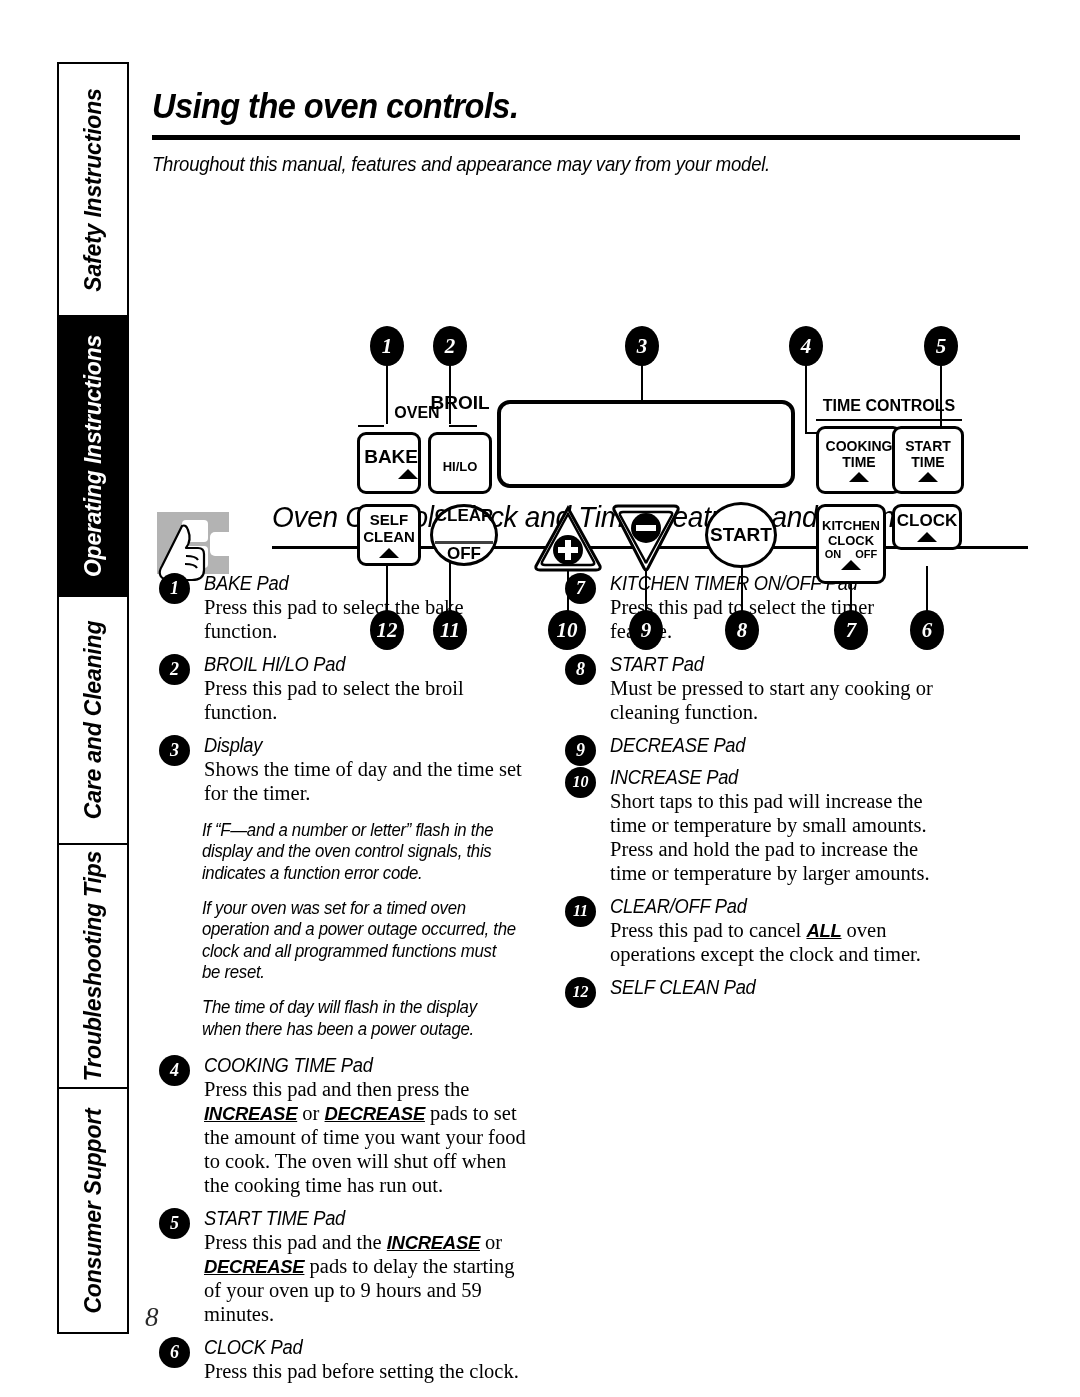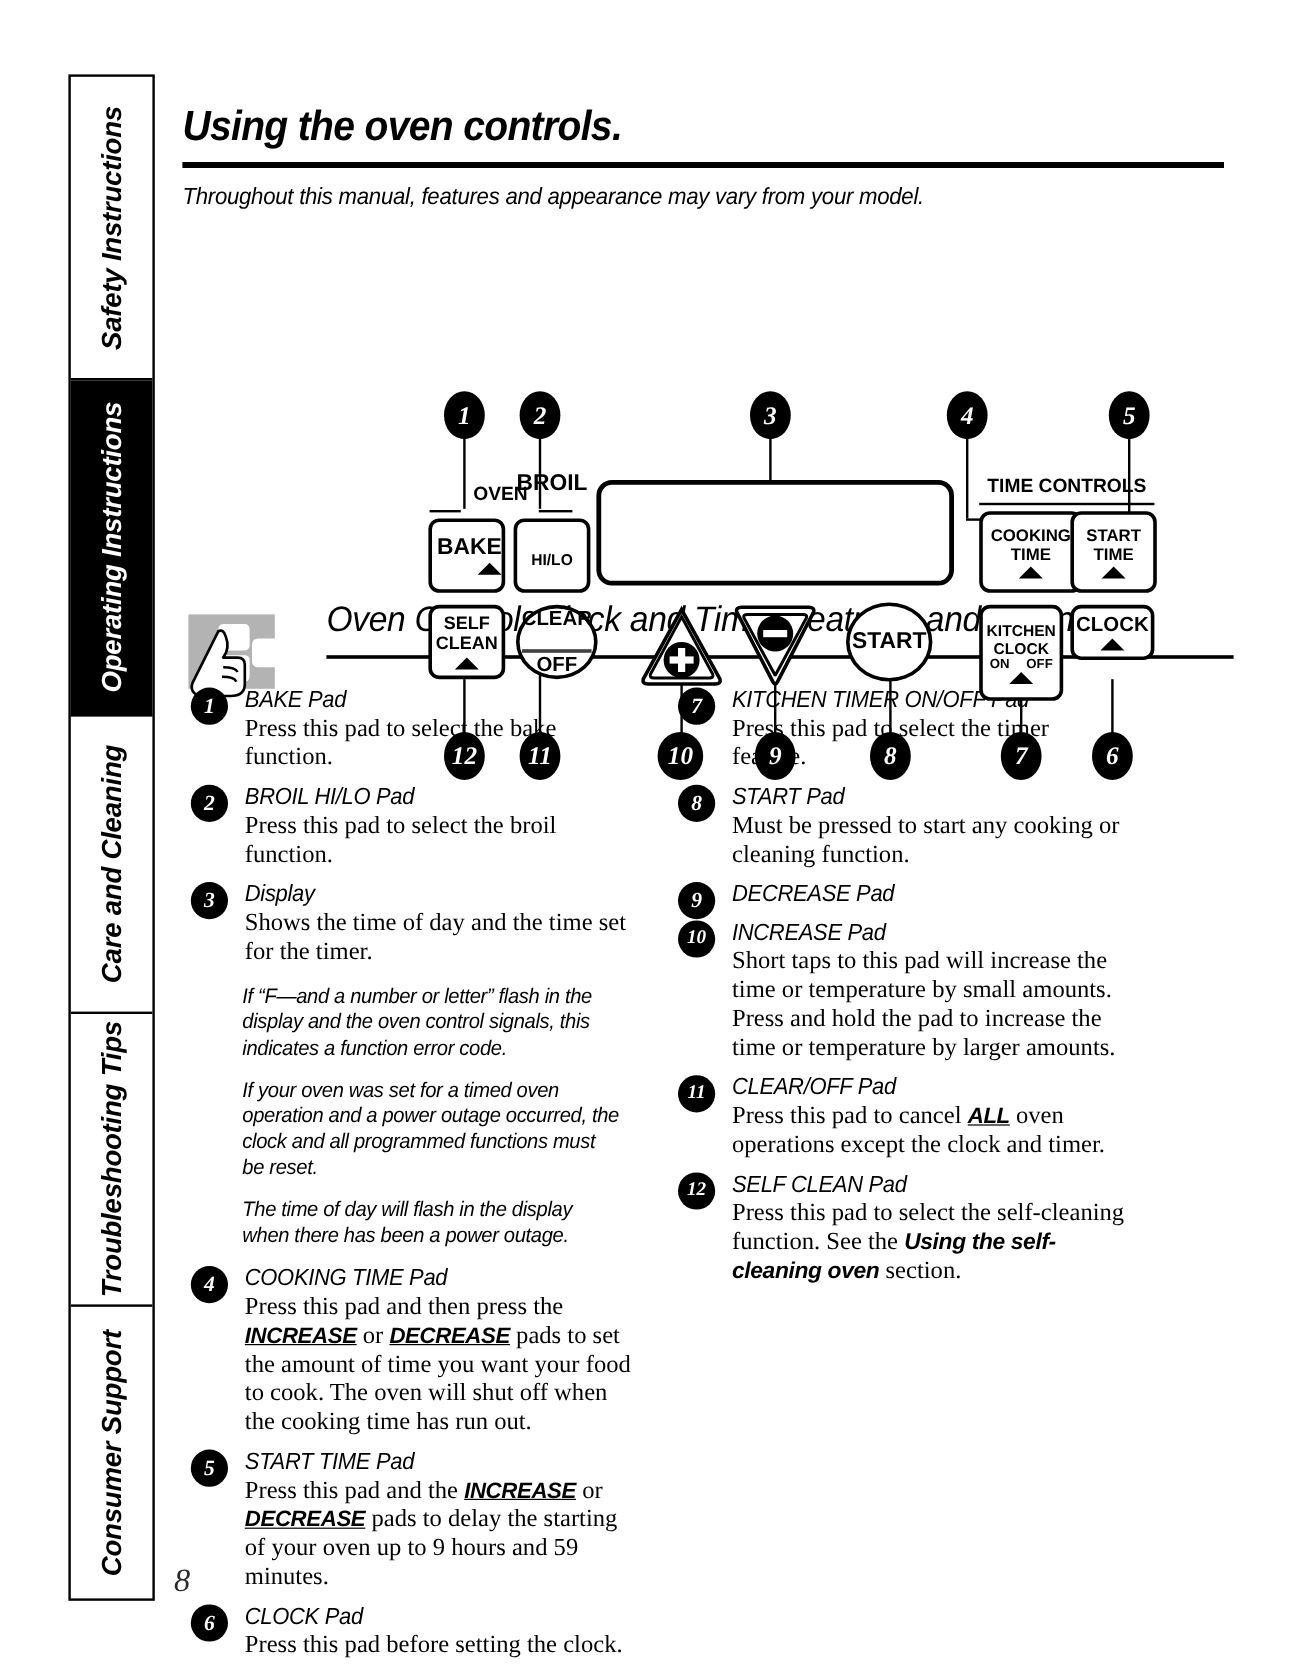--- a/index.html
+++ b/index.html
@@ -557,19 +557,18 @@
 
       <div class="item">
         <span class="item-badge two-digit">11</span>
         <div class="item-title">CLEAR/OFF Pad</div>
         <div class="item-body"><span>Press this pad to cancel </span><b>ALL</b><span> oven operations except the clock and timer.</span></div>
       </div>
 
       <div class="item">
         <span class="item-badge two-digit">12</span>
         <div class="item-title">SELF CLEAN Pad</div>
-        <div class="item-body"><span>Press this pad to select the self-cleaning function. See the </span><i class="sans">Using the self-cleaning oven</i><span> section.</span></div>
       </div>
 
     </div>
   </div>
 
 </div>
 
 </body></html>

